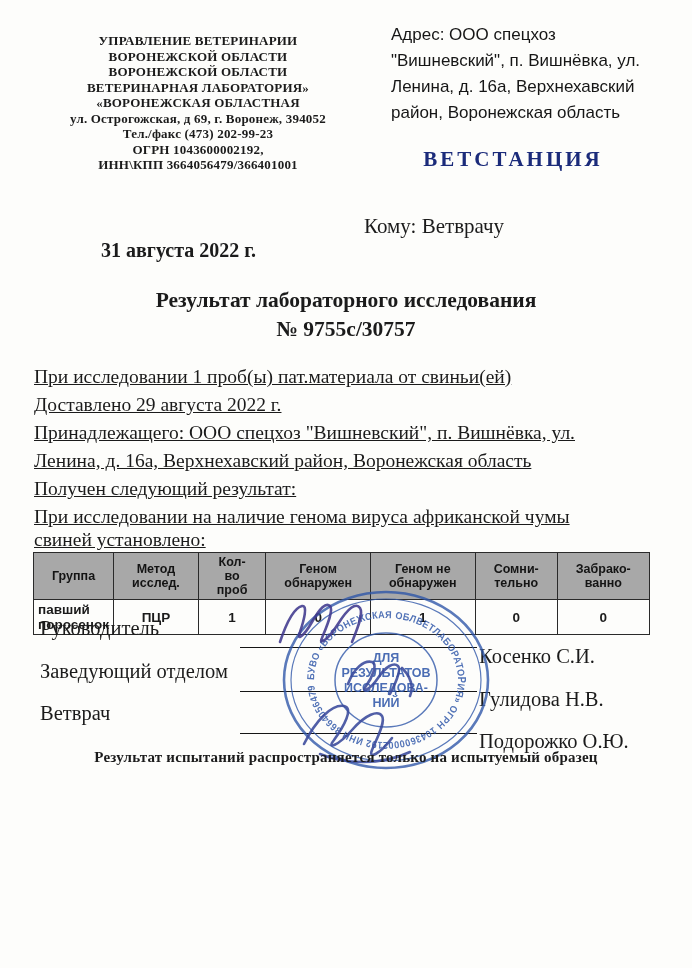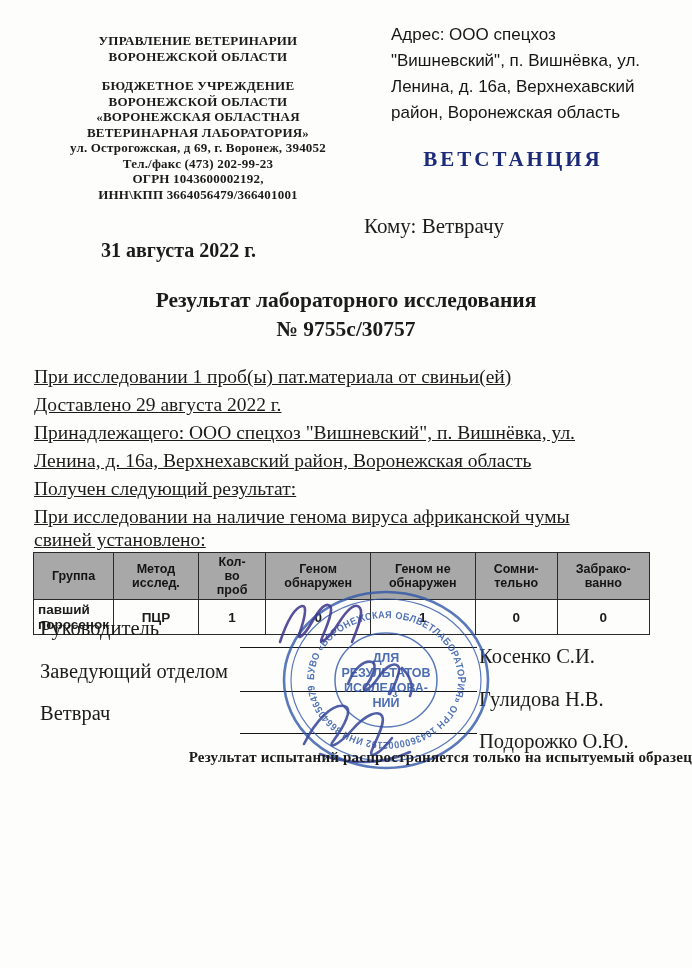--- a/index.html
+++ b/index.html
@@ -36,35 +36,34 @@
   table.results td.left{text-align:left;}
   col.c-group{width:26.5%;} col.c-method{width:9.5%;} col.c-count{width:13.7%;}
   col.c-found{width:13%;} col.c-notfound{width:12.7%;} col.c-doubt{width:12.3%;} col.c-reject{width:12.3%;}
   
   .sig-label{position:absolute;left:40px;font-size:20.5px;}
   .sig-name{position:absolute;left:479px;font-size:20.5px;margin-top:30px;}
   .sig-line{position:absolute;left:240px;width:237px;border-top:1.6px solid #151515;height:0;}
   
   .seal-svg{position:absolute;left:260px;top:584px;width:240px;height:196px;}
   
-  .footer-note{position:absolute;left:0;top:749px;width:100%;text-align:right;
+  .footer-note{position:absolute;left:0;top:749px;width:100%;text-align:center;
     font-size:15px;font-weight:bold;letter-spacing:.2px;}
 </style>
 </head>
 <body>
 
 <div class="page">
 
   <div class="org-block">
     <div class="line">УПРАВЛЕНИЕ ВЕТЕРИНАРИИ</div>
     <div class="line">ВОРОНЕЖСКОЙ ОБЛАСТИ</div>
-    <div class="line gap">БЮДЖЕТНОЕ УЧРЕЖДЕНИЕ</div>
     <div class="line">ВОРОНЕЖСКОЙ ОБЛАСТИ</div>
+    <div class="line">ВЕТЕРИНАРНАЯ ЛАБОРАТОРИЯ»</div>
     <div class="line">«ВОРОНЕЖСКАЯ ОБЛАСТНАЯ</div>
-    <div class="line">ВЕТЕРИНАРНАЯ ЛАБОРАТОРИЯ»</div>
     <div class="line">ул. Острогожская, д 69, г. Воронеж, 394052</div>
     <div class="line">Тел./факс  (473) 202-99-23</div>
     <div class="line">ОГРН 1043600002192,</div>
     <div class="line">ИНН\КПП 3664056479/366401001</div>
   </div>
 
   <div class="addr-block">
     <div>Адрес: ООО спецхоз</div>
     <div>"Вишневский", п. Вишнёвка, ул.</div>
     <div>Ленина, д. 16а, Верхнехавский</div>

